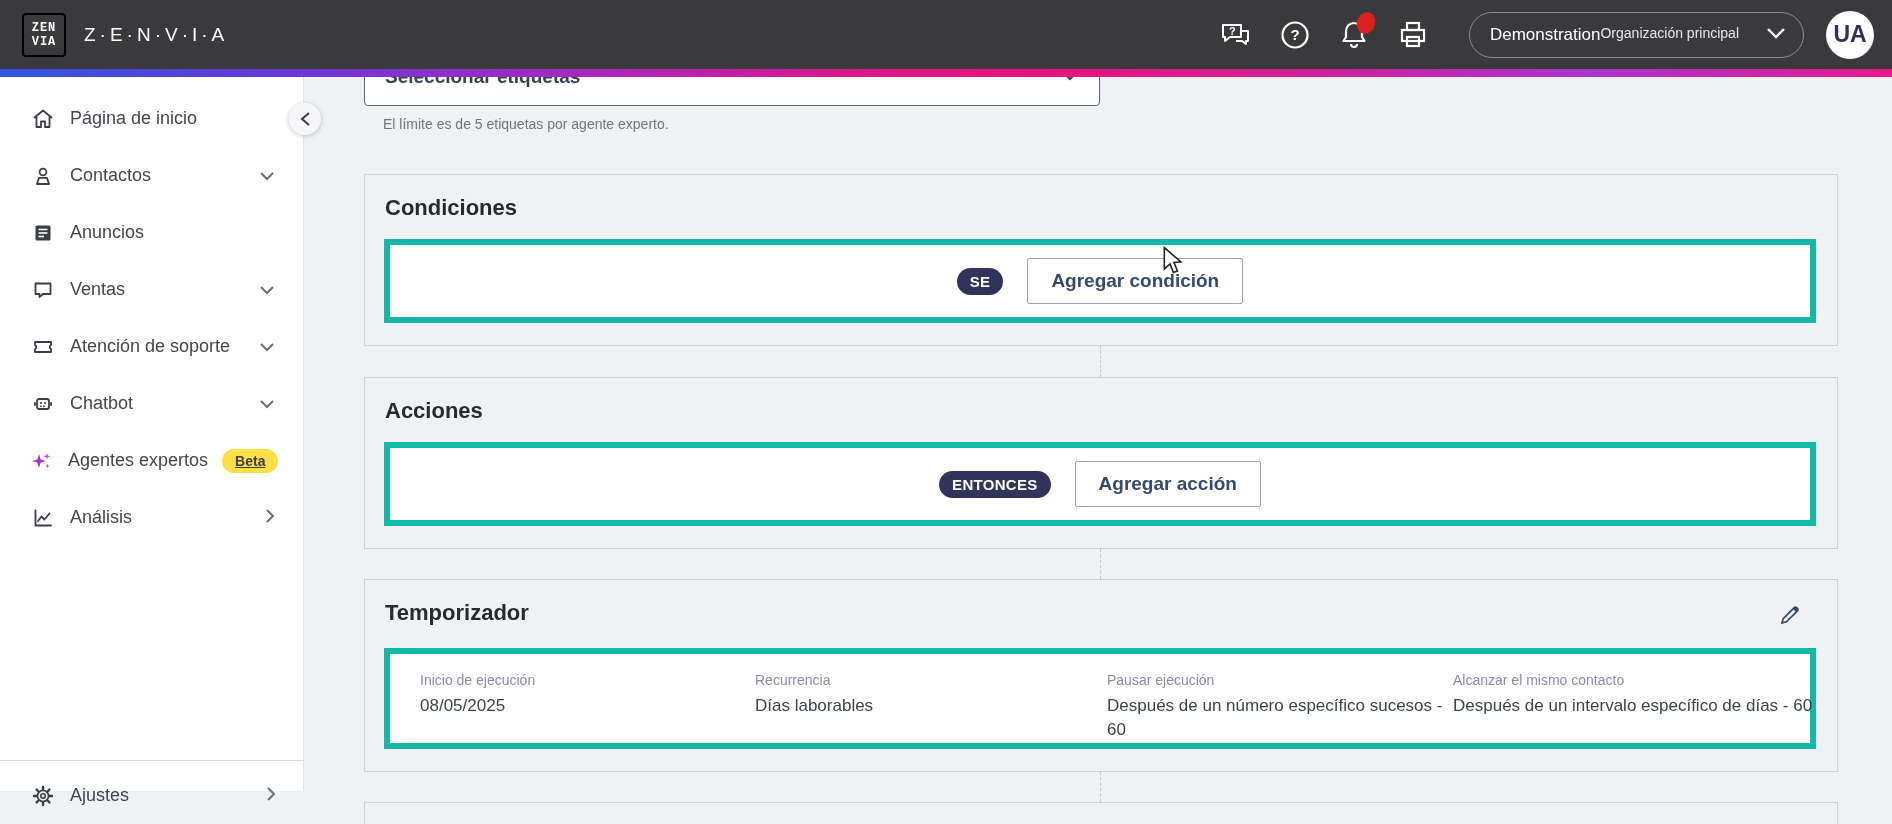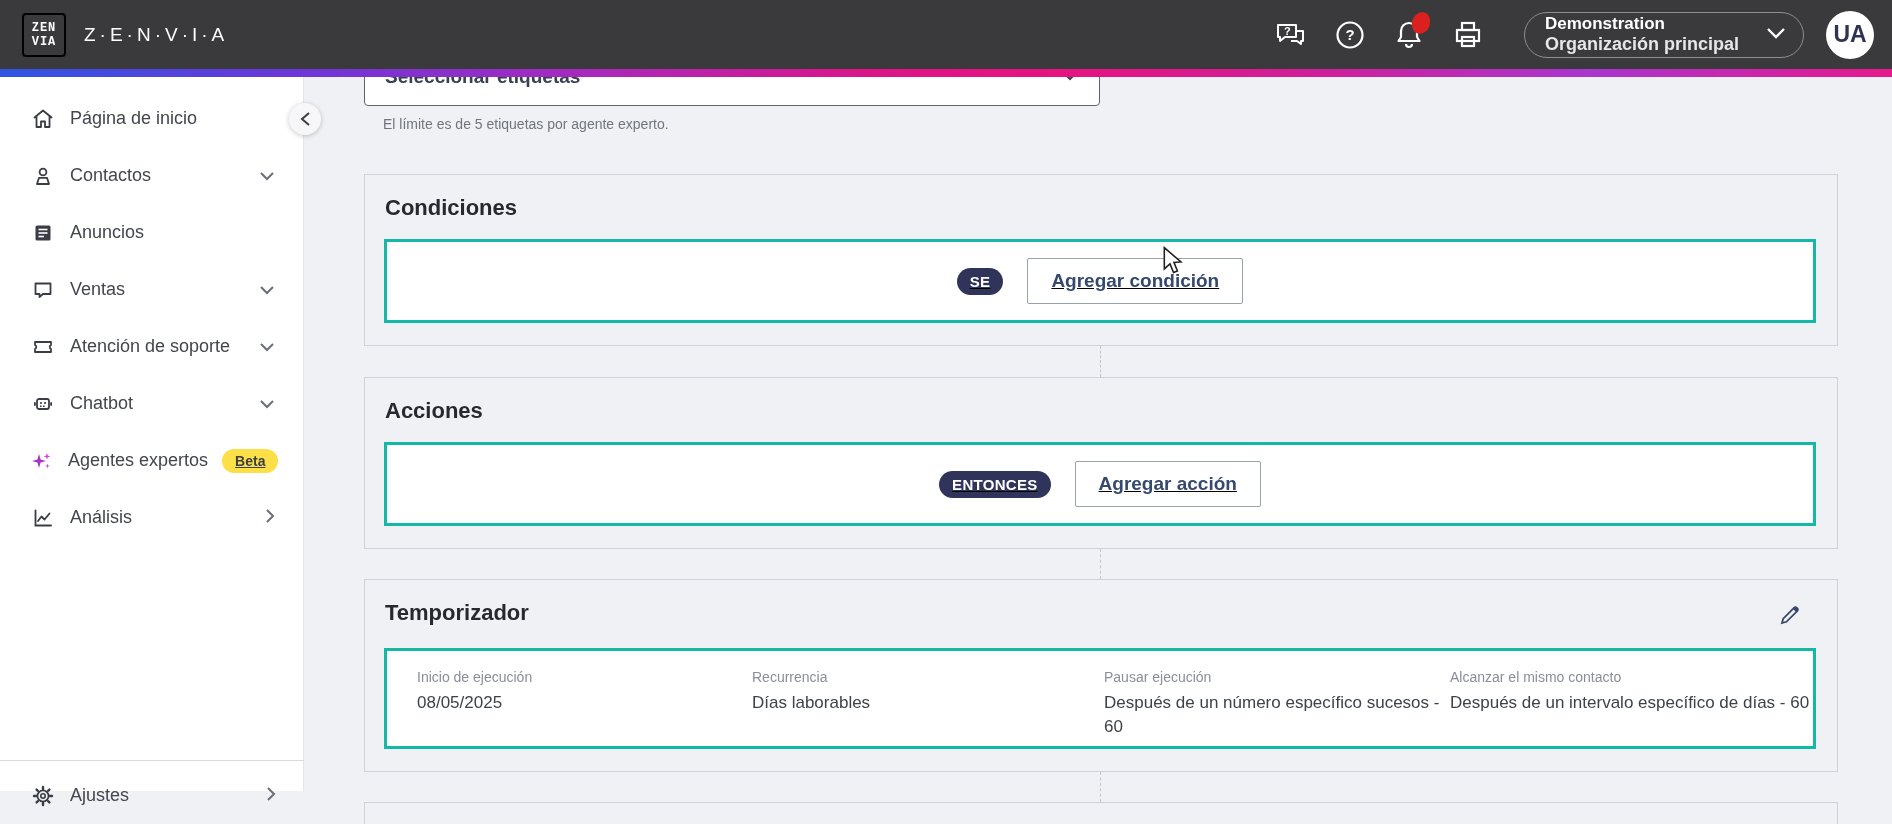--- a/index.html
+++ b/index.html
@@ -13,23 +13,23 @@
   .gradbar { position:absolute; left:0; top:69px; width:1892px; height:8px; z-index:29;
              background:linear-gradient(90deg,#2f55e2 0%,#6d36d8 16%,#a42ac0 30%,#dd1489 46%,#e61380 56%,#cf1f9b 70%,#a936cf 84%,#e7188b 100%); }
   .logo-box { width:44px; height:44px; border:2px solid #000000; border-radius:4px; margin-left:22px;
               display:flex; flex-direction:column; align-items:center; justify-content:center; }
   .logo-box span { color:#fff; font-family:"Liberation Mono", monospace; font-size:12px; font-weight:bold; line-height:14px; letter-spacing:1px; }
   .brand { color:#fff; font-size:19px; letter-spacing:4px; margin-left:18px; font-weight:400; }
   .topbar-right { position:absolute; right:0; top:0; height:69px; display:flex; align-items:center; }
   .tb-icon { width:34px; height:34px; margin-right:25px; display:flex; align-items:center; justify-content:center; position:relative; cursor:pointer; }
   .org-pill { height:46px; min-width:224px; border:1px solid #8d8d97; border-radius:24px; display:flex; align-items:center;
               padding:0 16px 0 20px; margin:0 22px 0 14px; cursor:pointer; }
-  .org-text { display:flex; flex-direction:column; line-height:1.15;font-weight:bold; }
+  .org-text { display:flex; flex-direction:row; line-height:1.15; }
   .org-name { color:#fff; font-size:17px; }
-  .org-sub { color:#e6e6ea; font-size:18px; }
+  .org-sub { color:#e6e6ea; font-size:14px; }
   .org-chev { margin-left:26px; }
   .avatar { width:48px; height:48px; border-radius:50%; background:#fff; color:#2f3354; font-weight:bold;
             font-size:23px; display:flex; align-items:center; justify-content:center; margin-right:18px; cursor:pointer; }
   .notif-dot { position:absolute; right:-4px; top:-6px; width:18px; height:22px; border-radius:50%; background:#dc2020; transform:rotate(18deg); }
 
   
   .sidebar { position:absolute; left:0; top:77px; width:304px; height:714px; background:#ffffff;
              border-right:1px solid #e6e6ea; z-index:10; }
   .side-list { padding-top:13px; }
   .side-item { height:57px; display:flex; align-items:center; padding:0 28px 0 30px; cursor:pointer; position:relative; }
@@ -49,21 +49,21 @@
 
   .tag-select { position:absolute; left:60px; top:48px; width:736px; height:58px; background:#fff;
                 border:1px solid #5d636e; border-radius:4px; display:flex; align-items:center;
                 padding:0 20px; cursor:pointer; }
   .tag-select .sel-val { font-size:19px; font-weight:bold; color:#3a4054; }
   .tag-select .sel-chev { margin-left:auto; }
   .helper { position:absolute; left:79px; top:116px; font-size:14px; color:#70757f; }
 
   .card { position:absolute; left:60px; width:1474px; border:1px solid #ced1da; background:transparent; }
   .card-title { position:absolute; left:20px; top:20px; font-size:22px; font-weight:bold; color:#27292f; }
-  .inner-box { position:absolute; left:19px; right:21px; background:#fff; border:3px solid #14b8a6;text-decoration:underline; }
+  .inner-box { position:absolute; left:19px; right:21px; background:#fff; border:6px solid #14b8a6; }
   .center-row { width:100%; height:100%; display:flex; align-items:center; justify-content:center; gap:24px; }
   .kw-badge { background:#30345a; color:#fff; font-size:15px; font-weight:bold; padding:5px 13px; border-radius:14px; letter-spacing:.3px; }
   .outline-btn { background:#fff; border:1px solid #9ba2af; color:#35496e; font-size:19px; font-weight:bold;
                  font-family:"Liberation Sans", sans-serif; padding:11px 23px; border-radius:2px; cursor:pointer; }
 
   .connector { position:absolute; left:796px; width:0; border-left:1px dashed #c2c5cf; }
 
   .timer-field { position:absolute; top:0; }
   .tf-label { font-size:14px; color:#898e9a; margin-bottom:6px; }
   .tf-value { font-size:17px; color:#3d424b; line-height:24px; }

